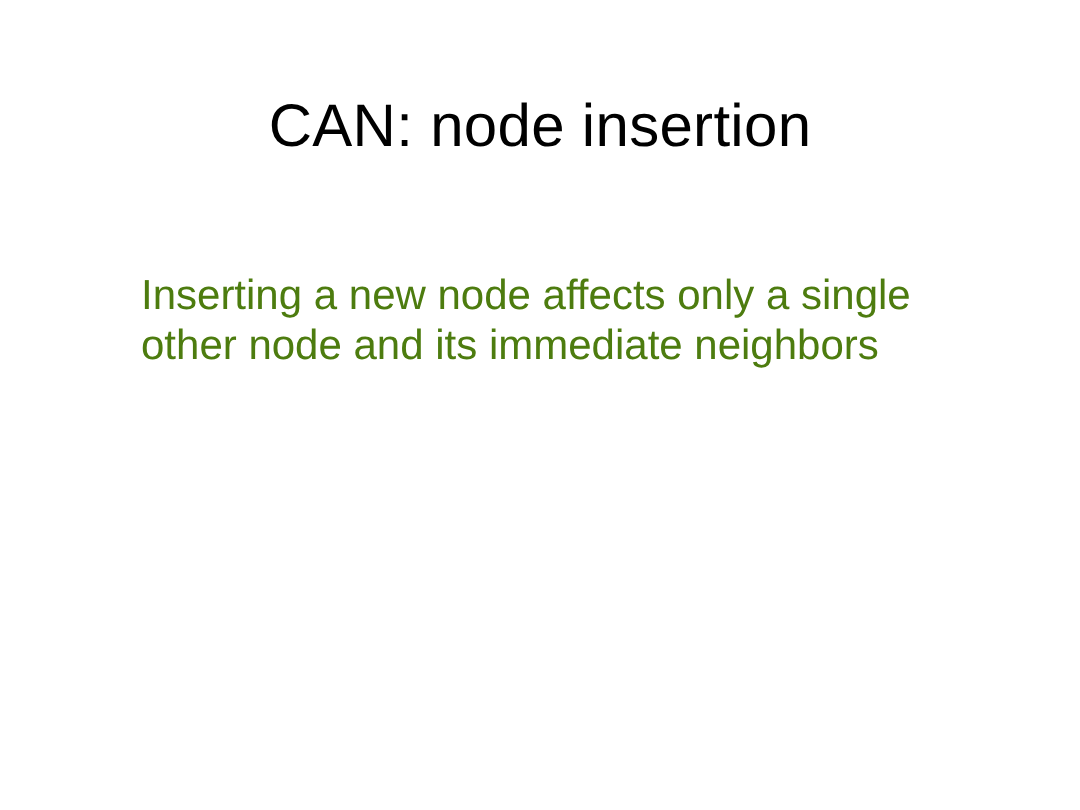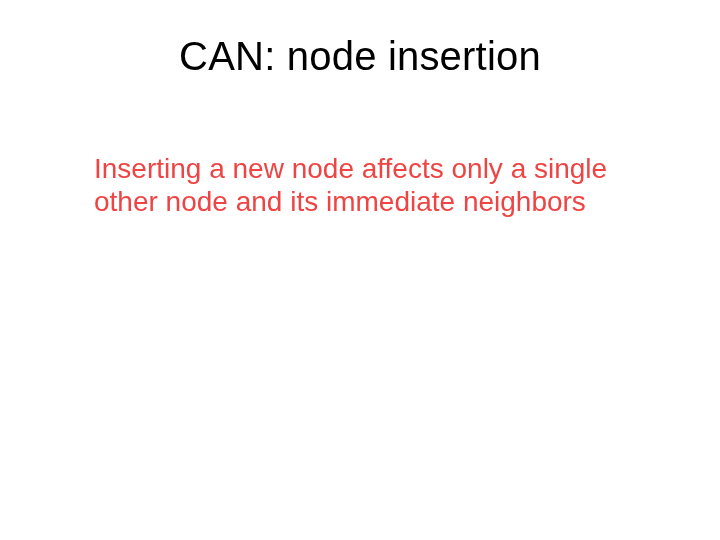--- a/index.html
+++ b/index.html
@@ -9,40 +9,41 @@
     height: 540px;
     background: #ffffff;
     font-family: Arial, Helvetica, sans-serif;
     overflow: hidden;
   }
   .slide {
     position: relative;
     width: 720px;
     height: 396px;
     box-sizing: border-box;
+    margin-top: 28px;
   }
   .title {
     position: absolute;
     top: 34px;
     left: 0;
     width: 720px;
     text-align: center;
     font-size: 40px;
     color: #000000;
     font-weight: 400;
     letter-spacing: 0.2px;
   }
   .body-text {
     position: absolute;
     top: 152px;
     left: 94px;
     width: 520px;
     font-size: 28px;
     line-height: 1.18;
-    color: #ef4444;
+    color: #4d7c0f;
     font-weight: 400;
   }
 </style>
 </head>
 <body>
 
 <div class="slide">
   <div class="title">CAN: node insertion</div>
   <div class="body-text">Inserting a new node affects only a single other node and its immediate neighbors</div>
 </div>

